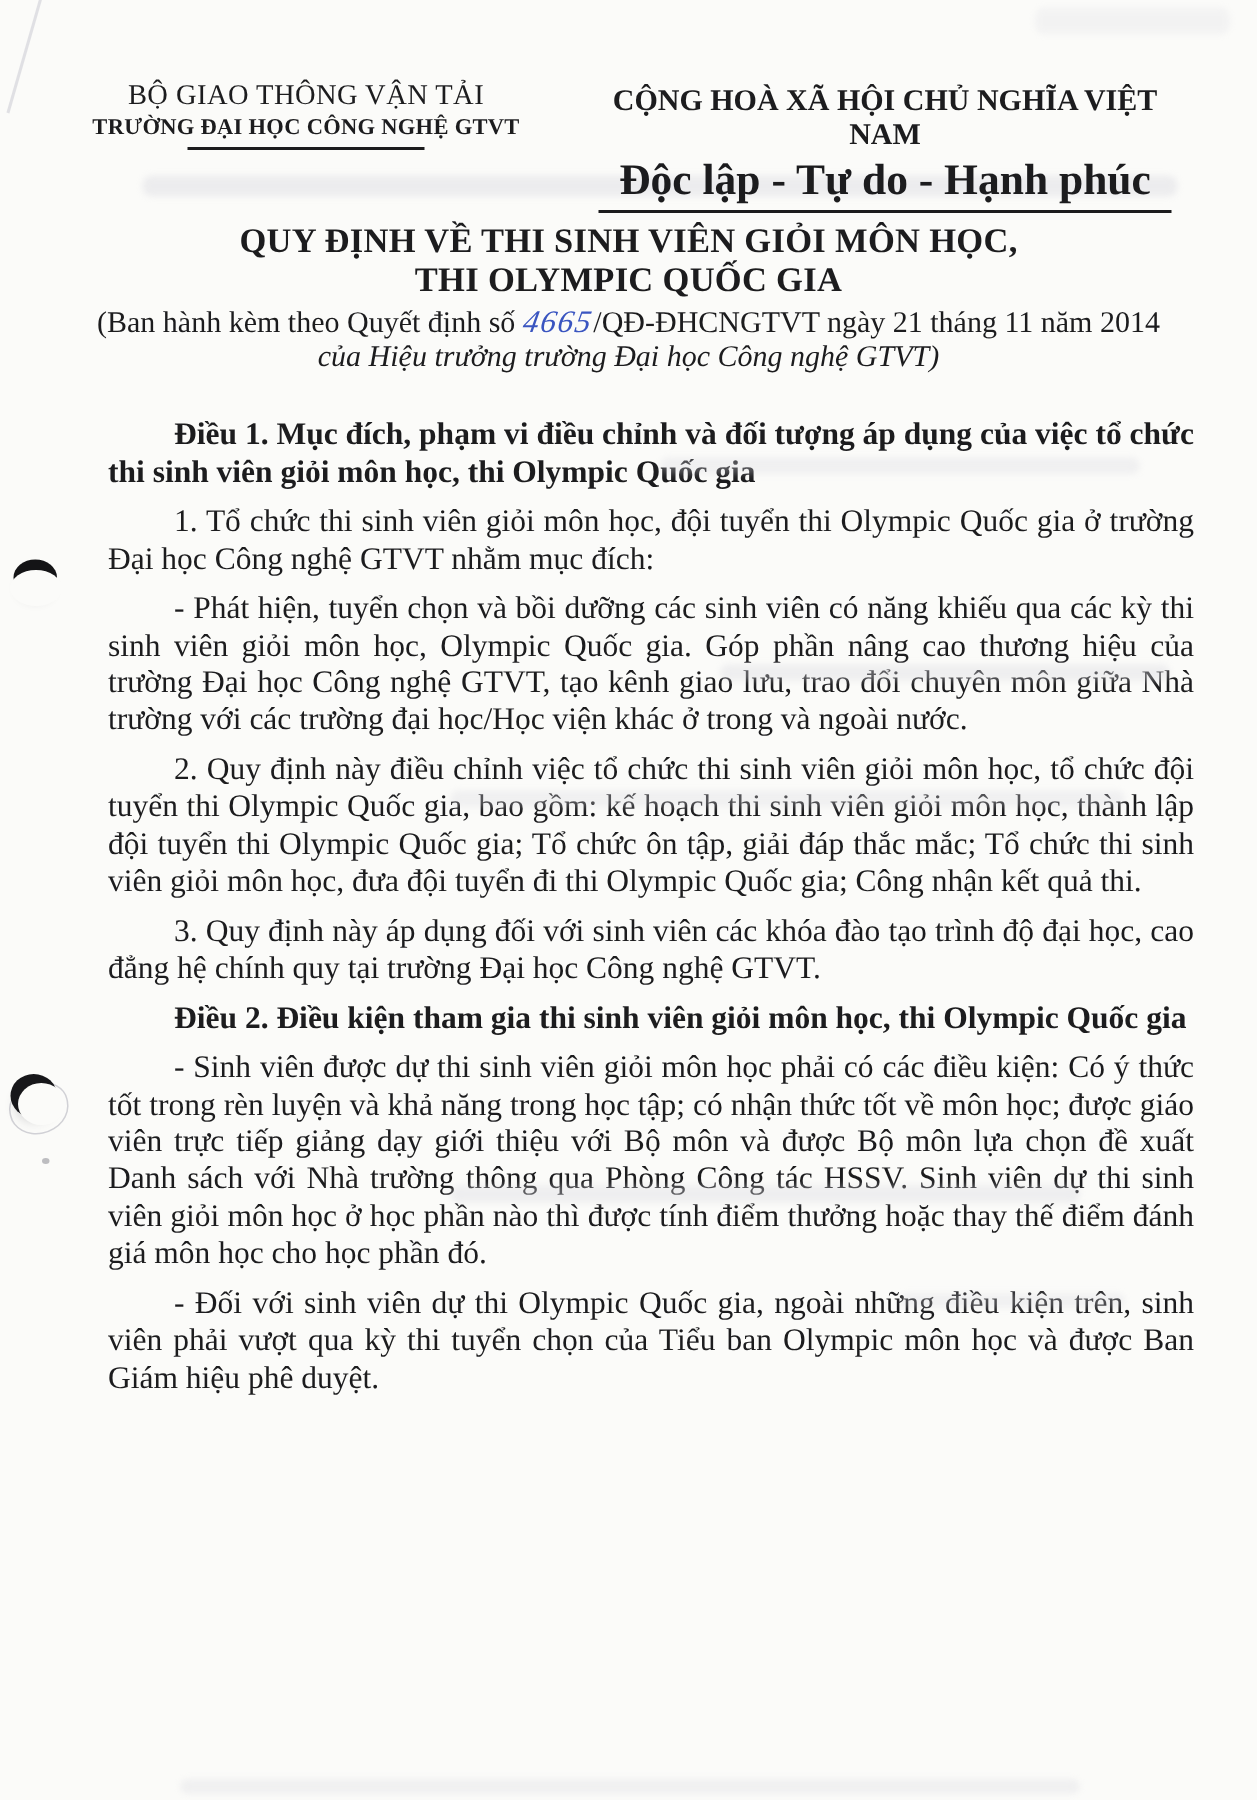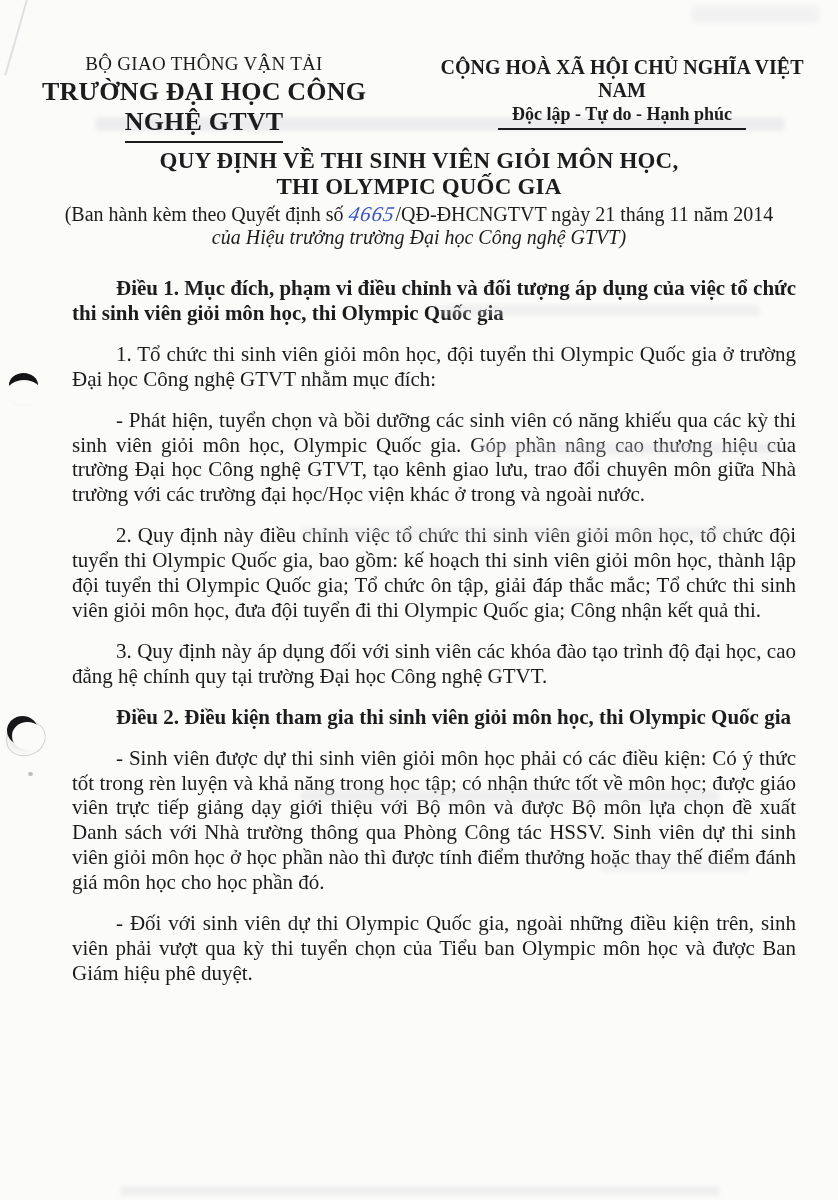--- a/index.html
+++ b/index.html
@@ -81,36 +81,36 @@
   }
 
   
   .header-left {
     position: absolute;
     left: 18px; top: 53px;
     width: 372px;
     text-align: center;
   }
   .org-line1 { font-size: 19px; letter-spacing: .3px; }
-  .org-line2 { font-size: 26px; font-weight: bold; letter-spacing: .2px; margin-top: 2px; }
+  .org-line2 { font-size: 15px; font-weight: bold; letter-spacing: .2px; margin-top: 2px; }
   .org-underline {
     width: 158px; height: 2px;
     background: var(--ink);
     margin: 4px auto 0 auto;
   }
   .header-right {
     position: absolute;
-    left: 420px; top: 56px;
+    left: 388px; top: 56px;
     width: 404px;
     text-align: center;
   }
   .nat-line1 { font-size: 20px; font-weight: bold; }
   .nat-line2 {
     display: inline-block;
-    font-size: 18px; font-weight: bold;
+    font-size: 29px; font-weight: bold;
     border-bottom: 2px solid var(--ink);
     padding: 0 14px 3px 14px;
     margin-top: 2px;
   }
 
   
   .title-block {
     padding-top: 148px;
     text-align: center;
   }
@@ -130,21 +130,21 @@
   
   .doc-body {
     margin-top: 27px;
     padding: 0 42px 0 72px;
     text-align: justify;
   }
   .para {
     font-size: 21px;
     line-height: 24.9px;
     text-indent: 44px;
-    margin: 16px 0 8px 0;
+    margin: 0 0 8px 0;
   }
   .para.heading { font-weight: bold; }
 </style>
 </head>
 <body>
 
 <div class="page">
 
   <div class="smudge s1"></div>
   <div class="smudge s2"></div>

